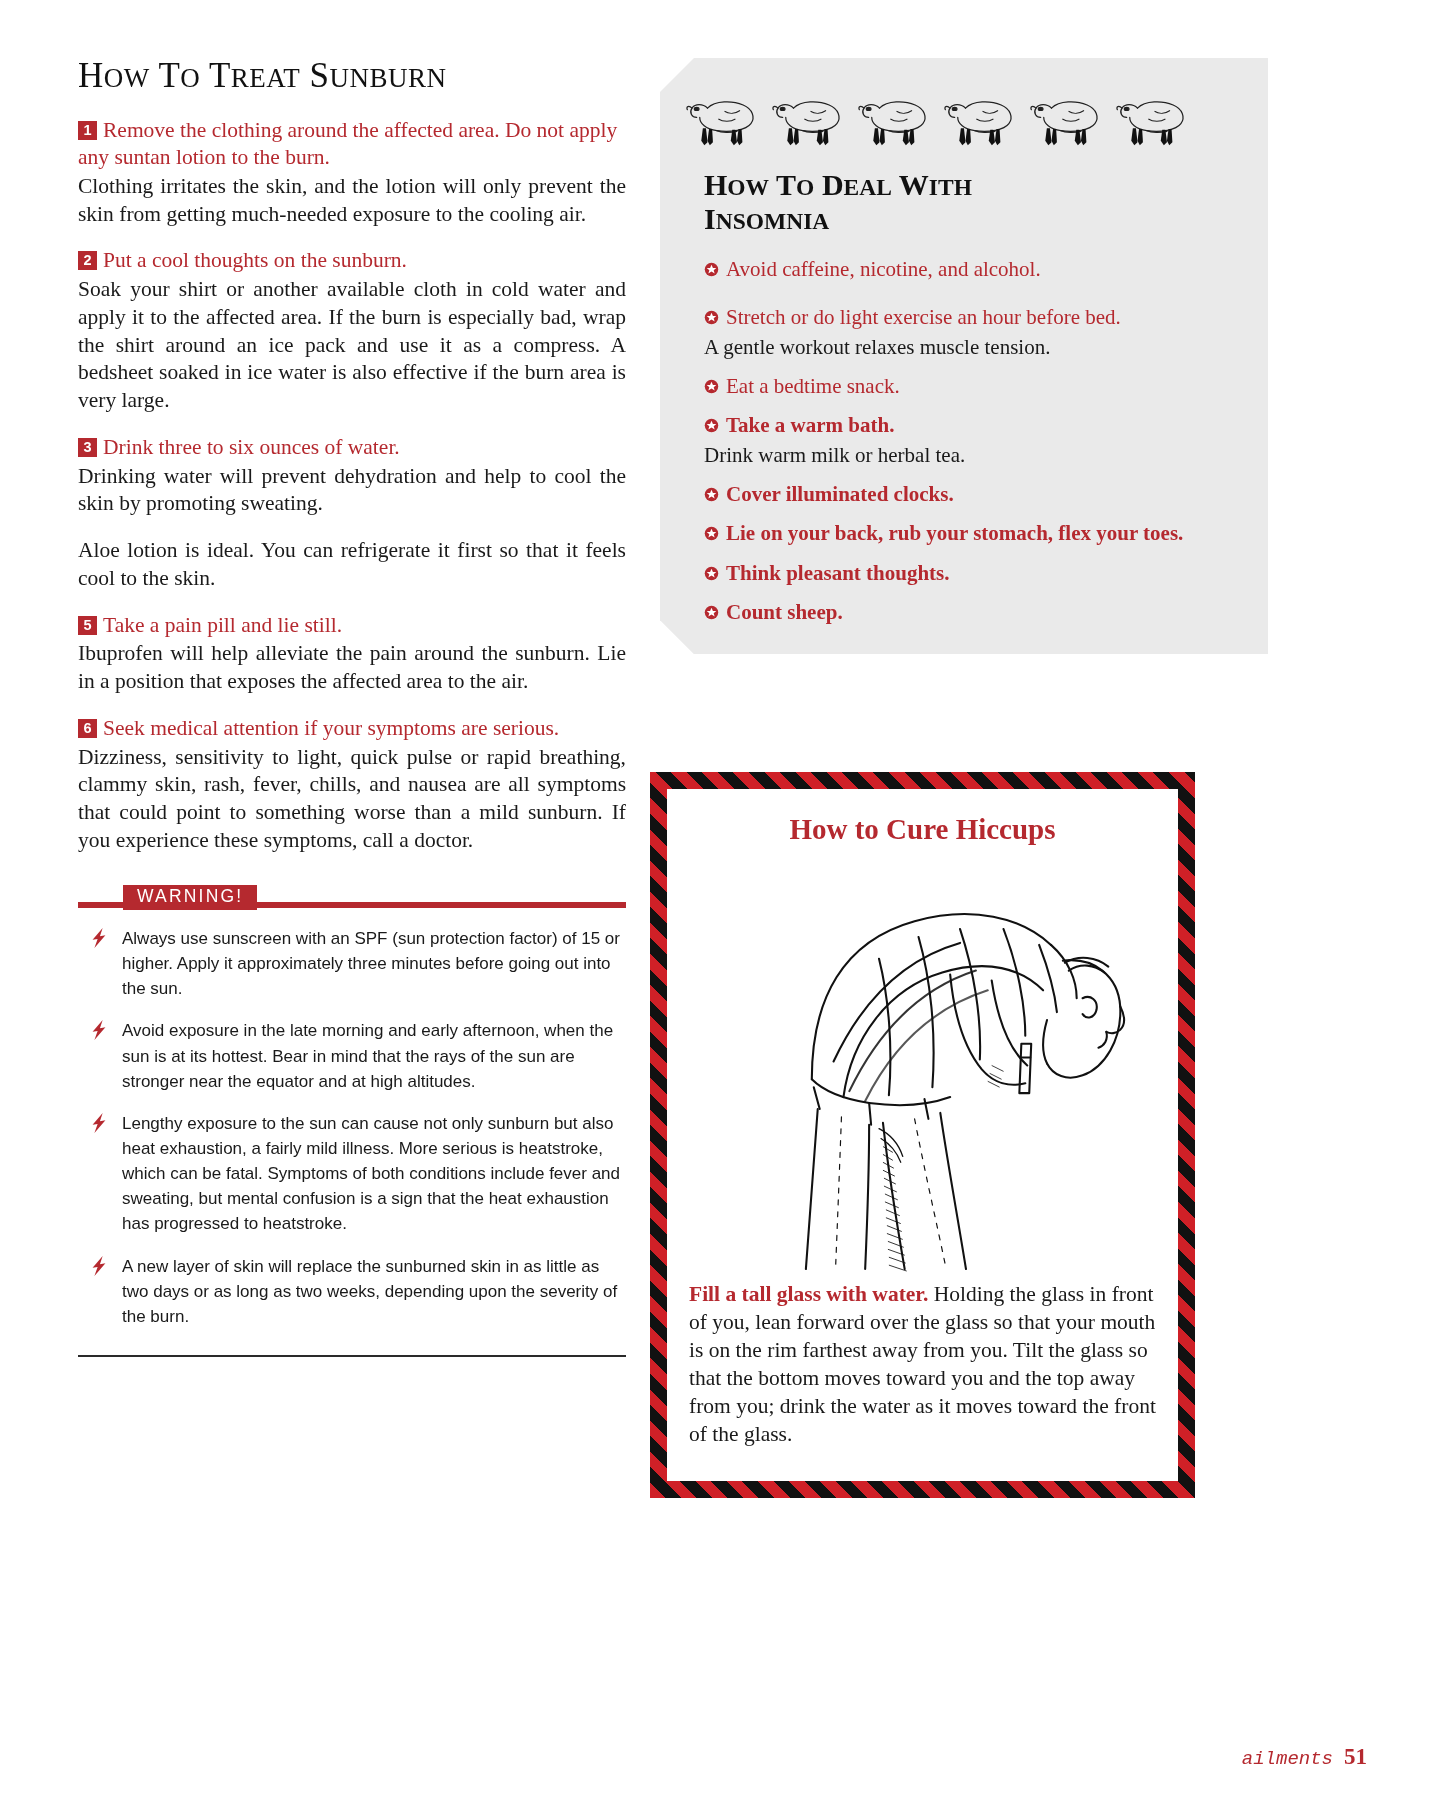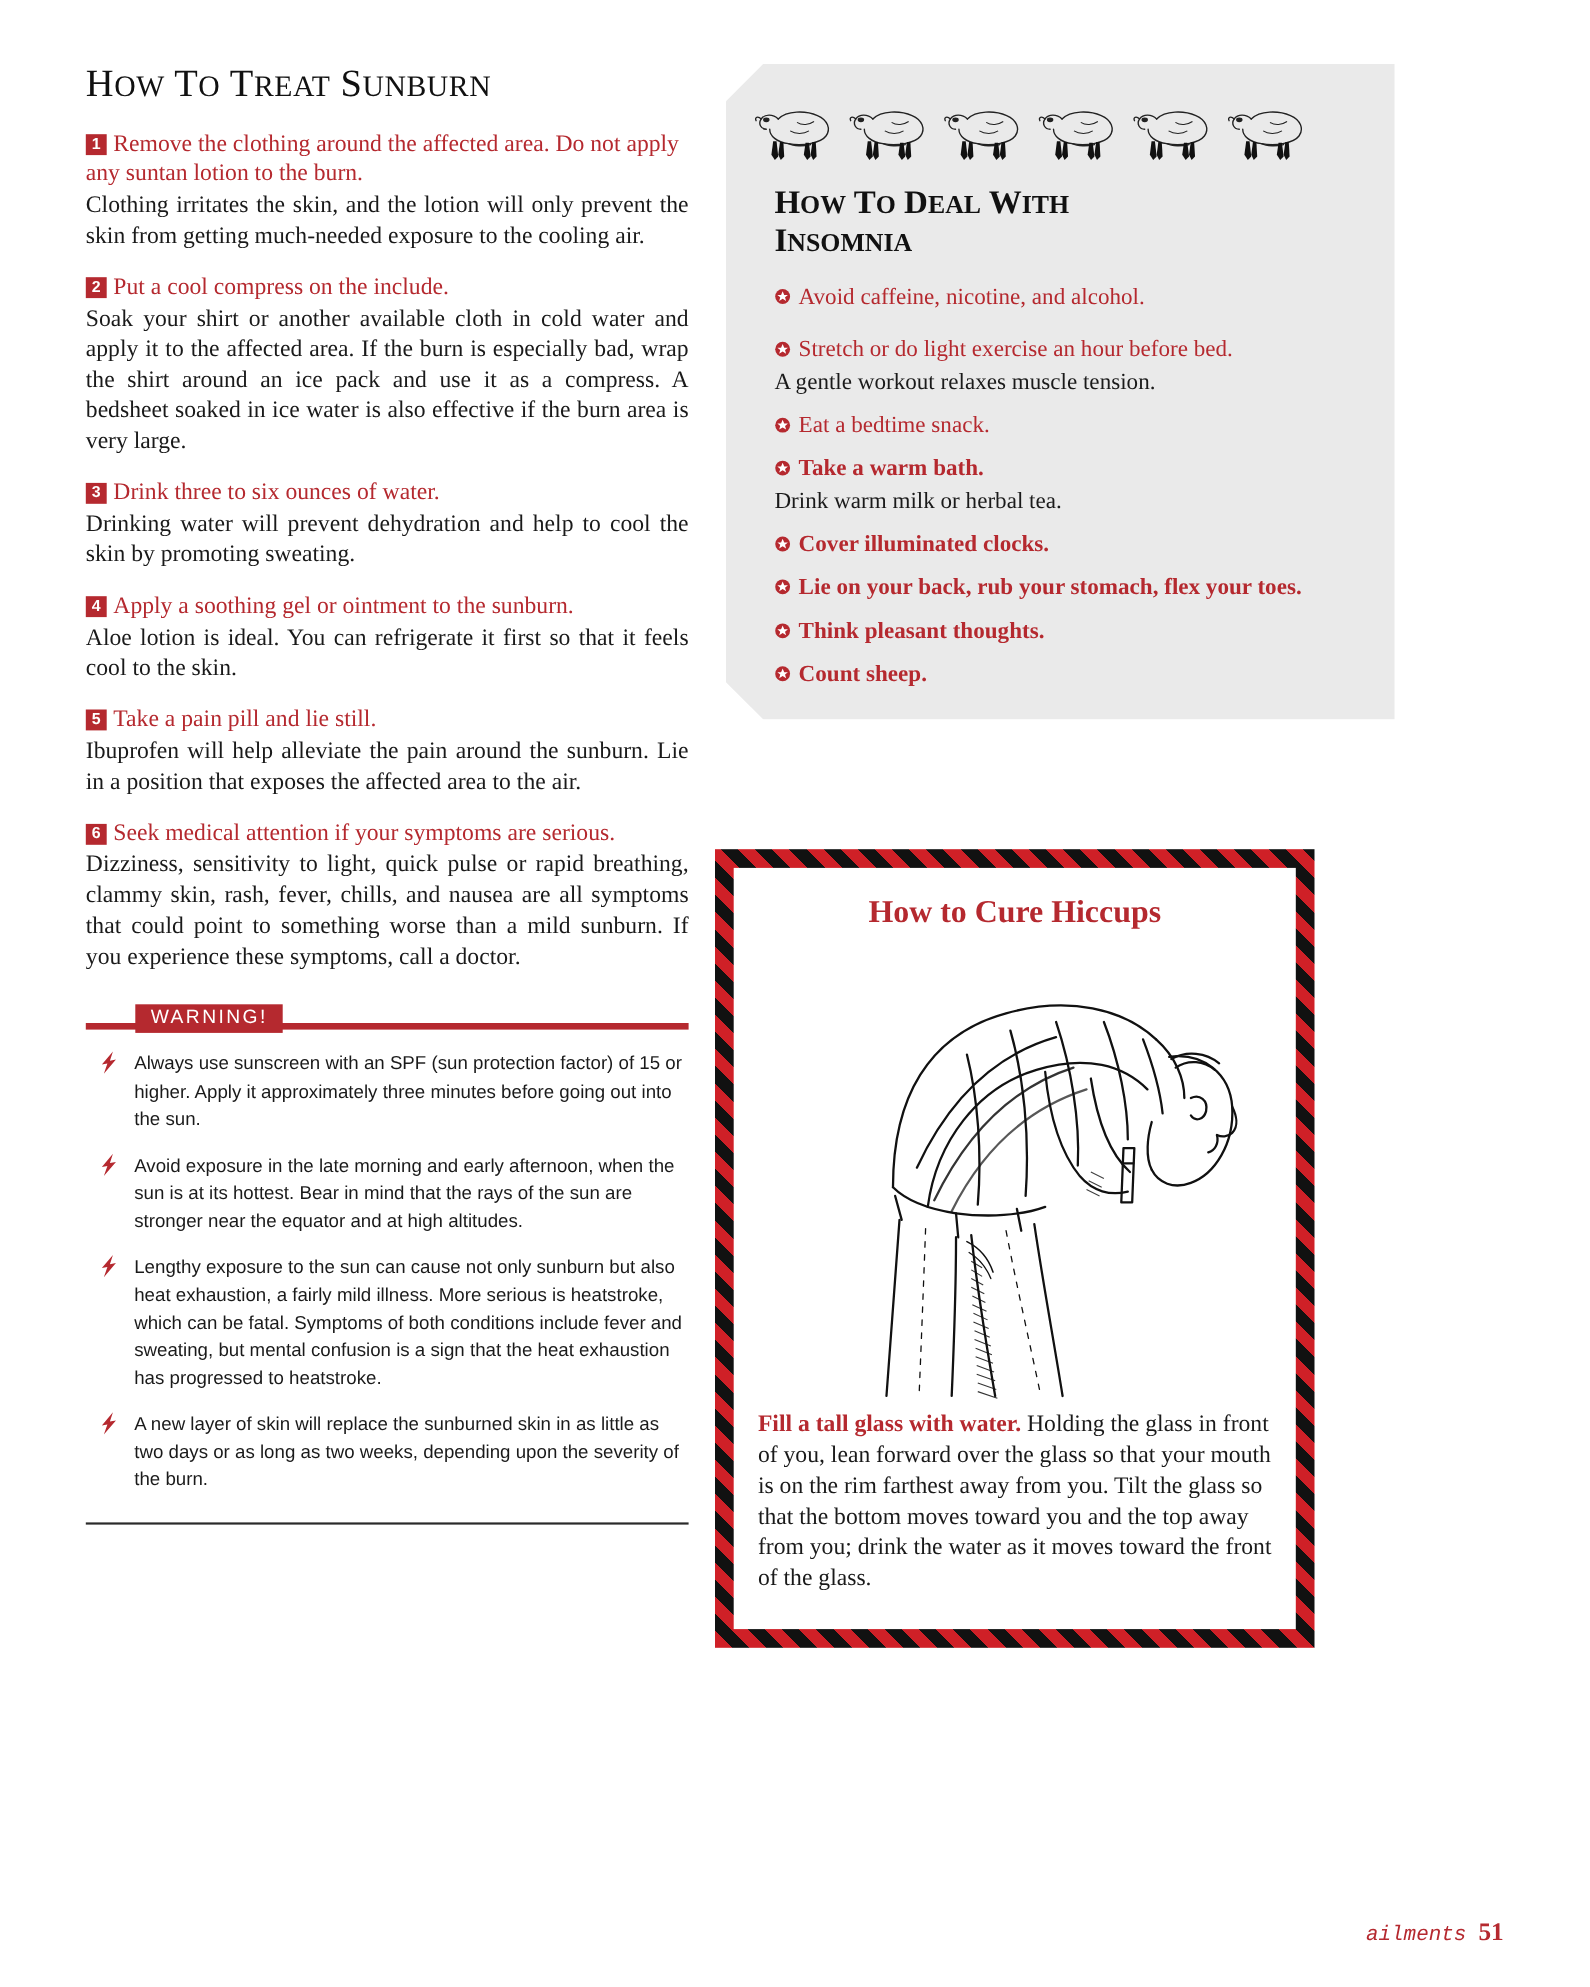--- a/index.html
+++ b/index.html
@@ -237,29 +237,28 @@
   <div class="left-col">
 
     <h1 class="page-title" id="title-sunburn"><span class="cap">H</span><span class="sc">OW</span> <span class="cap">T</span><span class="sc">O</span> <span class="cap">T</span><span class="sc">REAT</span> <span class="cap">S</span><span class="sc">UNBURN</span></h1>
 
     <div id="steps-container">
         <div class="step">
           <p class="step-head"><span class="numbox">1</span><span>Remove the clothing around the affected area. Do not apply any suntan lotion to the burn.</span></p>
           <p class="step-body">Clothing irritates the skin, and the lotion will only prevent the skin from getting much-needed exposure to the cooling air.</p>
         </div>
         <div class="step">
-          <p class="step-head"><span class="numbox">2</span><span>Put a cool compress on the include.</span></p>
+          <p class="step-head"><span class="numbox">2</span><span>Put a cool thoughts on the sunburn.</span></p>
           <p class="step-body">Soak your shirt or another available cloth in cold water and apply it to the affected area. If the burn is especially bad, wrap the shirt around an ice pack and use it as a compress. A bedsheet soaked in ice water is also effective if the burn area is very large.</p>
         </div>
         <div class="step">
           <p class="step-head"><span class="numbox">3</span><span>Drink three to six ounces of water.</span></p>
           <p class="step-body">Drinking water will prevent dehydration and help to cool the skin by promoting sweating.</p>
         </div>
         <div class="step">
-          <p class="step-head"><span class="numbox">4</span><span>Apply a soothing gel or ointment to the sunburn.</span></p>
           <p class="step-body">Aloe lotion is ideal. You can refrigerate it first so that it feels cool to the skin.</p>
         </div>
         <div class="step">
           <p class="step-head"><span class="numbox">5</span><span>Take a pain pill and lie still.</span></p>
           <p class="step-body">Ibuprofen will help alleviate the pain around the sunburn. Lie in a position that exposes the affected area to the air.</p>
         </div>
         <div class="step">
           <p class="step-head"><span class="numbox">6</span><span>Seek medical attention if your symptoms are serious.</span></p>
           <p class="step-body">Dizziness, sensitivity to light, quick pulse or rapid breathing, clammy skin, rash, fever, chills, and nausea are all symptoms that could point to something worse than a mild sunburn. If you experience these symptoms, call a doctor.</p>
         </div>

